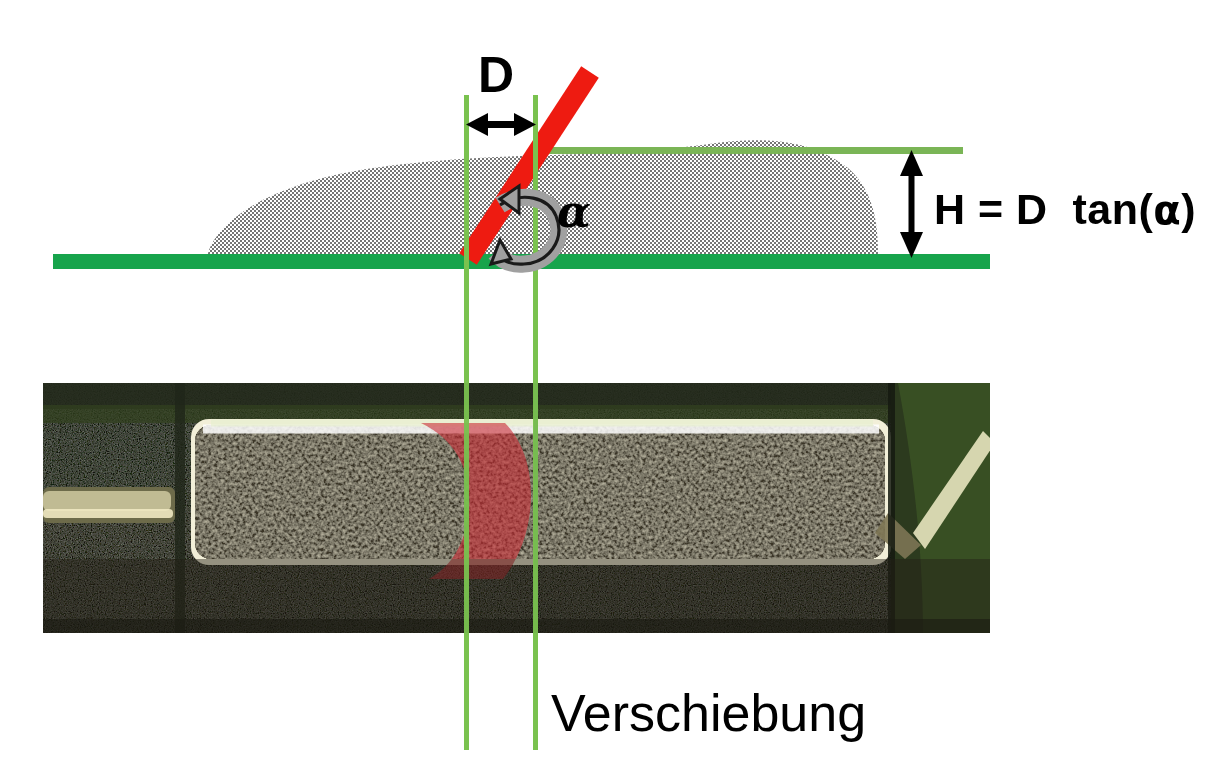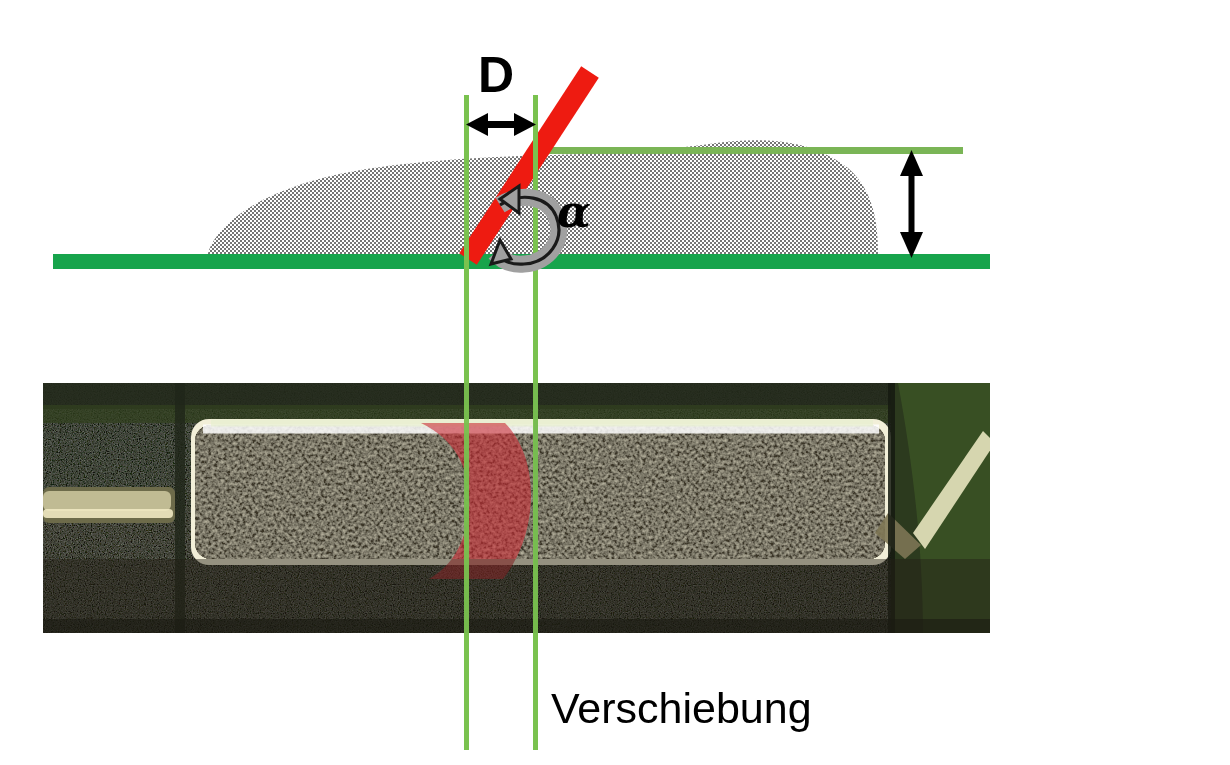--- a/index.html
+++ b/index.html
@@ -63,21 +63,21 @@
   }
   .lbl-ref {
     left: 265px;
     top: 687px;
     font-size: 43px;
     font-weight: normal;
   }
   .lbl-ver {
     left: 551px;
     top: 687px;
-    font-size: 43px;
+    font-size: 52px;
     font-weight: normal;
   }
 
   
   #photo {
     position: absolute;
     left: 43px;
     top: 383px;
     width: 947px;
     height: 250px;
@@ -166,20 +166,23 @@
                C 512,265 502,261 495,253" fill="none" stroke="#1a1a1a" stroke-width="3.2" stroke-linecap="butt"></path>
       <polygon points="519,186 500,199 519,213" fill="#a0a0a0" stroke="#1a1a1a" stroke-width="3"></polygon>
       <polygon points="500,240 491,264 511,259" fill="#a0a0a0" stroke="#1a1a1a" stroke-width="3"></polygon>
     </g>
   </svg>
 
   <div class="lbl lbl-D">D</div>
 
   <div class="lbl lbl-alpha">α</div>
 
+  <div class="lbl lbl-formula">
+    <span>H = D</span><span>&nbsp;&nbsp;</span><span>tan(</span><span class="alpha-in">α</span><span>)</span>
+  </div>
 
   <div id="photo">
     <svg class="photo-svg" viewBox="0 0 947 250" preserveAspectRatio="none">
       <defs>
 
         <filter id="grain">
           <feTurbulence type="fractalNoise" baseFrequency="0.85" numOctaves="3" seed="7" result="n"></feTurbulence>
           <feColorMatrix in="n" type="saturate" values="0.15" result="ns"></feColorMatrix>
           <feComposite in="ns" in2="SourceGraphic" operator="arithmetic" k1="0" k2="0.45" k3="0.75" k4="-0.08"></feComposite>
         </filter>

